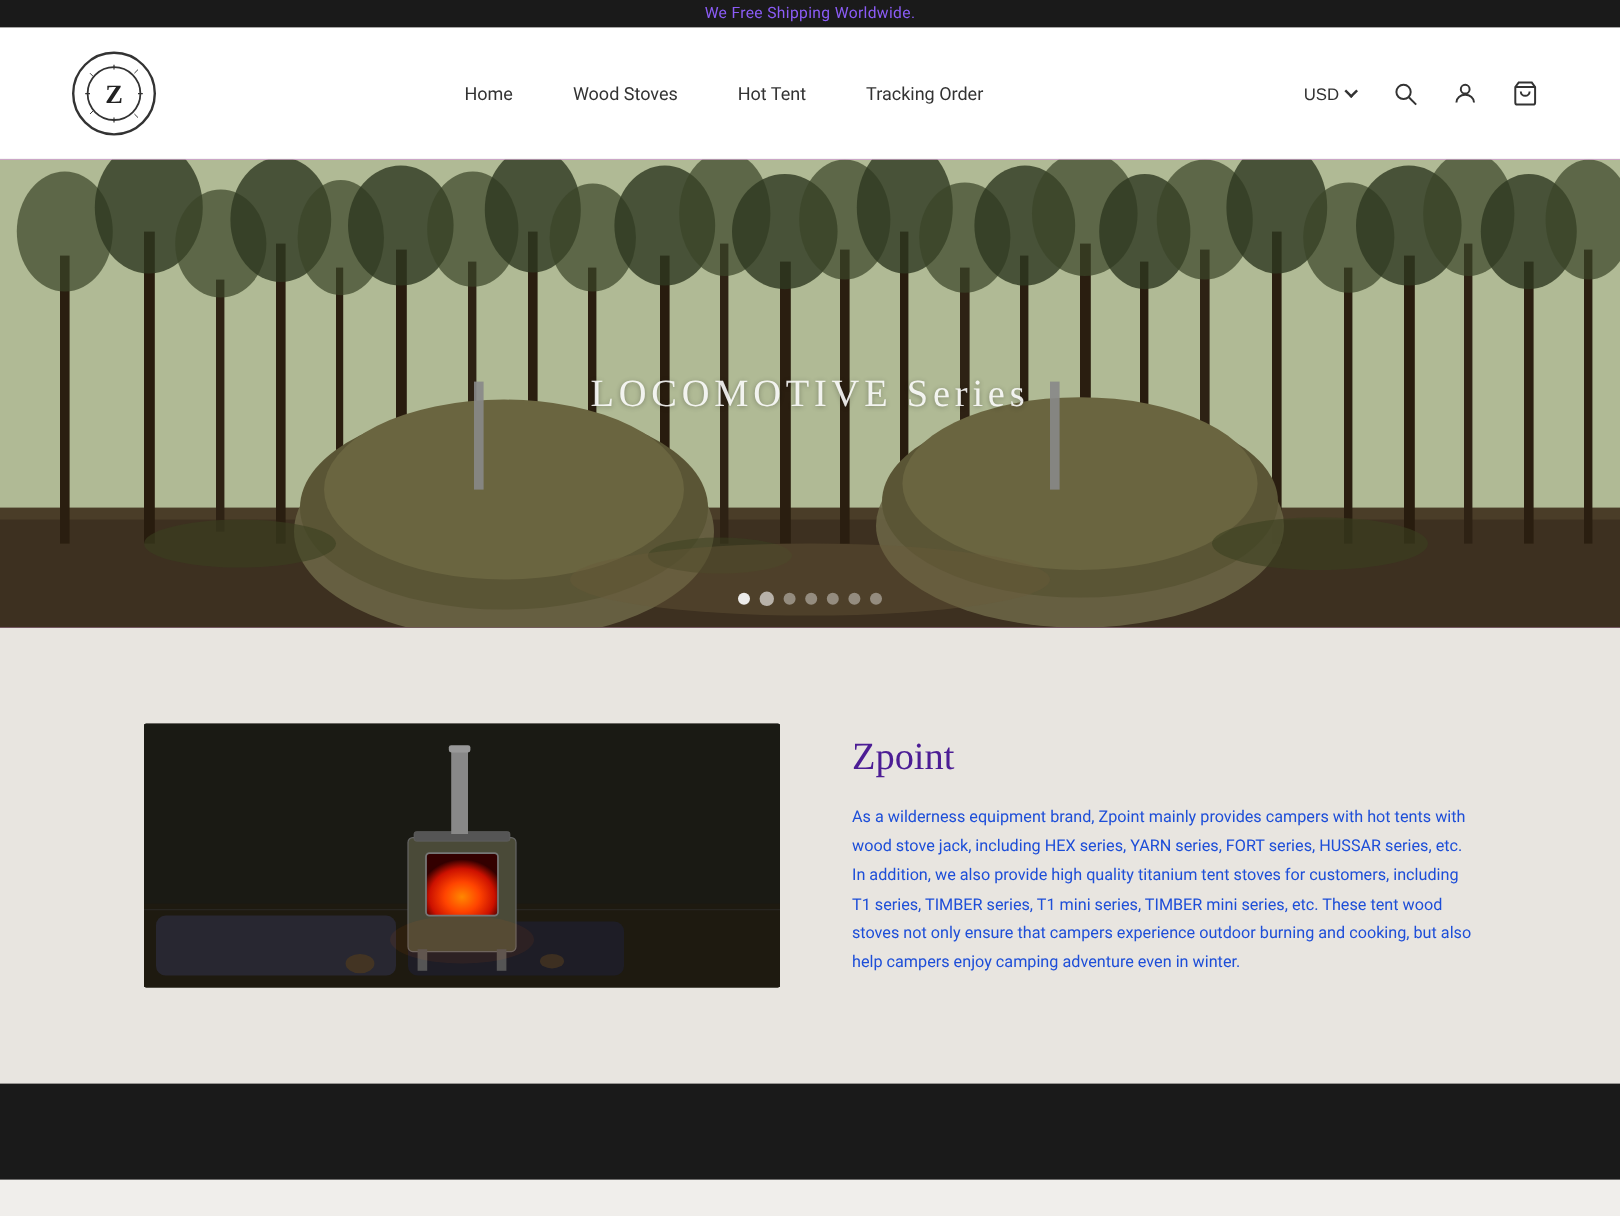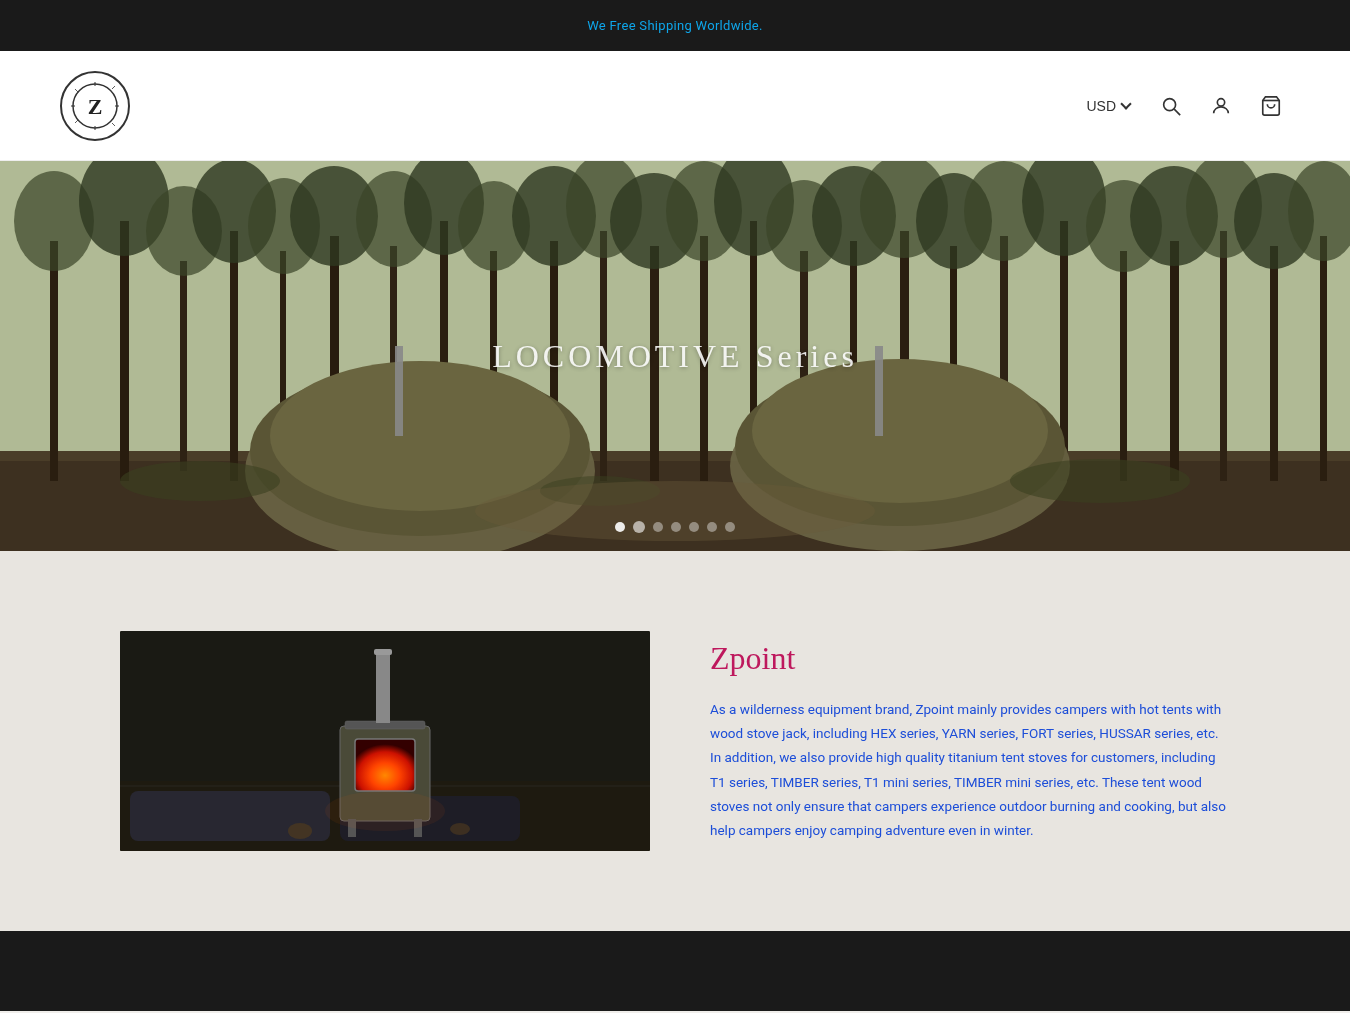--- a/index.html
+++ b/index.html
@@ -11,23 +11,23 @@
     body {
       font-family: -apple-system, BlinkMacSystemFont, 'Segoe UI', Roboto, sans-serif;
       background: #f0eeeb;
       width: 1350px;
       min-height: 1013px;
     }
 
     
     .announcement-bar {
       background: #1a1a1a;
-      color: #0ea5e9;
+      color: #8b5cf6;
       text-align: center;
-      padding: 18px 20px;
+      padding: 4px 20px;
       font-size: 13px;
       letter-spacing: 0.3px;
     }
 
     
     .header {
       background: #fff;
       display: flex;
       align-items: center;
       justify-content: space-between;
@@ -194,21 +194,21 @@
       position: relative;
     }
 
     .about-content {
       flex: 1;
     }
 
     .about-title {
       font-size: 32px;
       font-weight: 400;
-      color: #be185d;
+      color: #4c1d95;
       margin-bottom: 20px;
       font-family: Georgia, serif;
     }
 
     .about-text {
       font-size: 13.5px;
       line-height: 1.8;
       color: #1d4ed8;
       font-weight: 400;
     }
@@ -259,20 +259,36 @@
         <line x1="45" y1="25" x2="49" y2="25" stroke="#333" stroke-width="1"></line>
         <line x1="5" y1="8" x2="8" y2="11" stroke="#333" stroke-width="0.8"></line>
         <line x1="42" y1="8" x2="45" y2="5" stroke="#333" stroke-width="0.8"></line>
         <line x1="5" y1="42" x2="8" y2="39" stroke="#333" stroke-width="0.8"></line>
         <line x1="42" y1="42" x2="45" y2="45" stroke="#333" stroke-width="0.8"></line>
         <text x="25" y="33" text-anchor="middle" font-size="22" font-family="Georgia,serif" fill="#222">Z</text>
       </svg>
     </div>
   </div>
 
+  <nav>
+    <ul class="nav-links">
+      <li>
+        <a href="#">Home</a>
+      </li>
+      <li>
+        <a href="#">Wood Stoves</a>
+      </li>
+      <li>
+        <a href="#">Hot Tent</a>
+      </li>
+      <li>
+        <a href="#">Tracking Order</a>
+      </li>
+    </ul>
+  </nav>
 
   <div class="nav-right">
     <button class="currency-btn">
       <span>USD</span>
       <span class="chevron-down"></span>
     </button>
     <button class="icon-btn">
       <svg class="search-svg" viewBox="0 0 24 24">
         <circle cx="10.5" cy="10.5" r="6.5"></circle>
         <line x1="15.5" y1="15.5" x2="22" y2="22"></line>

